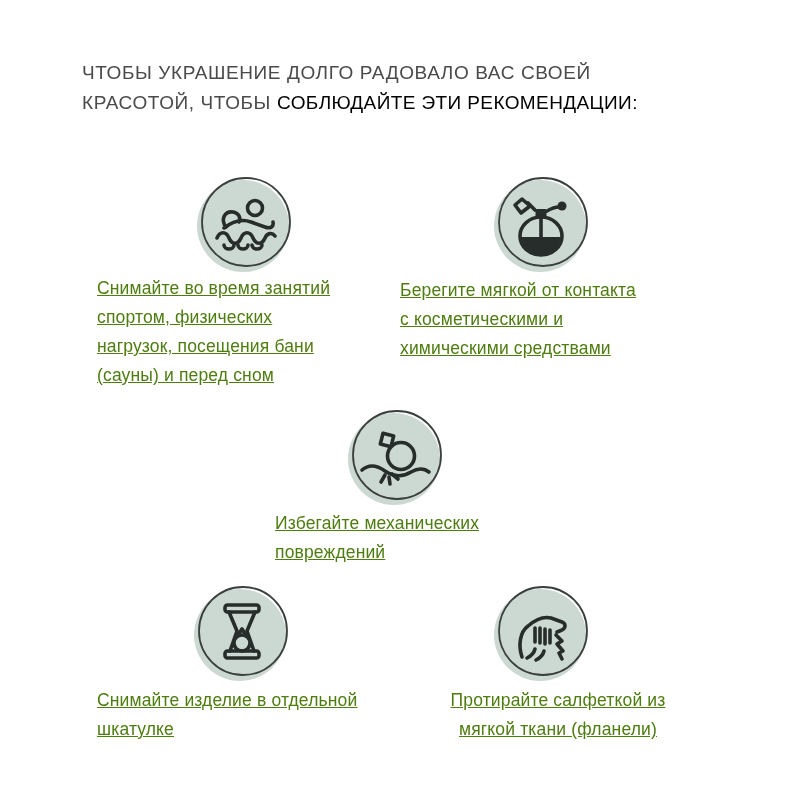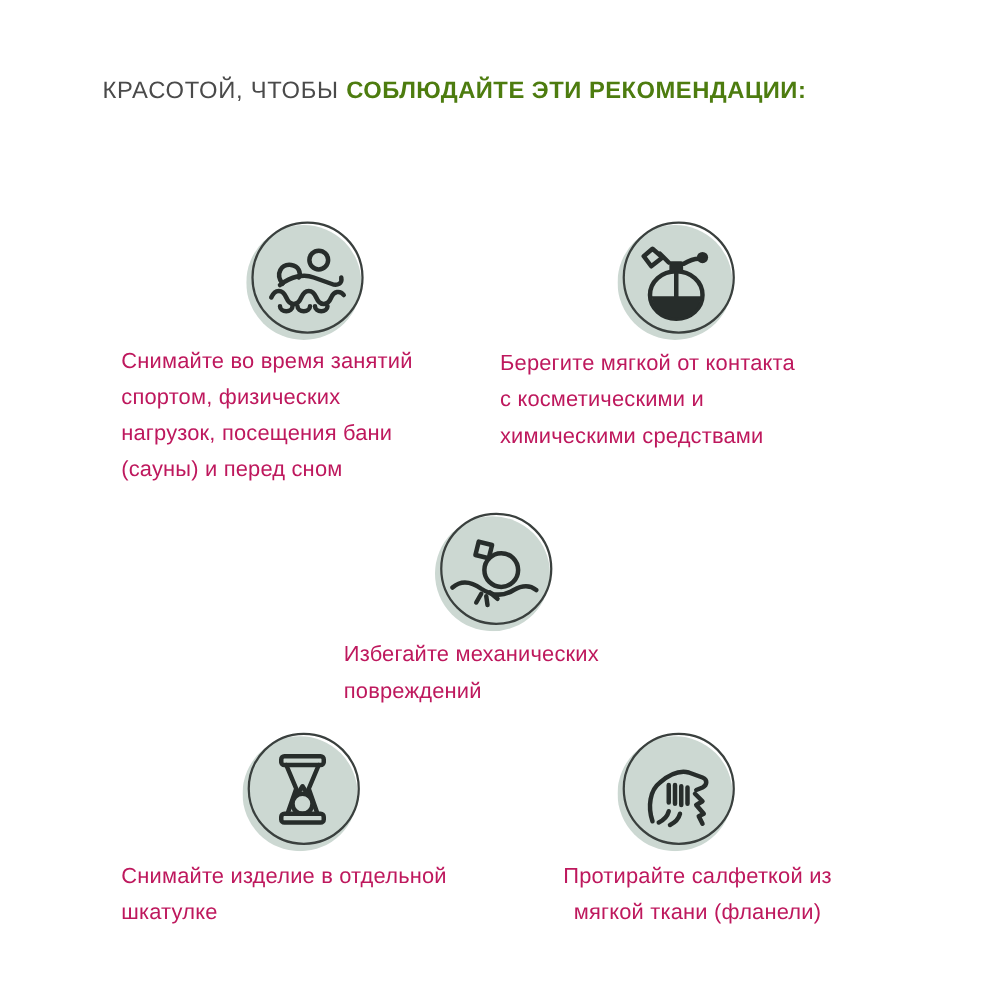--- a/index.html
+++ b/index.html
@@ -5,39 +5,40 @@
   html,body{margin:0;padding:0;background:#ffffff;}
   .page{
     position:relative;width:800px;height:800px;background:#ffffff;
     font-family:"Liberation Sans","DejaVu Sans",sans-serif;overflow:hidden;
   }
   .header{
     position:absolute;left:82px;top:58px;width:680px;
     font-size:19px;line-height:30px;letter-spacing:0.6px;
     font-weight:500;color:#4a4a4a;
   }
-  .header .bold{font-weight:700;color:#4d7c0f;letter-spacing:0.4px;}
+  .header .bold{font-weight:400;color:#000000;letter-spacing:0.4px;}
   .item-text{
     position:absolute;
     font-size:17.5px;line-height:29px;letter-spacing:0.15px;
-    color:#be185d;white-space:pre-line;
+    color:#4d7c0f;white-space:pre-line;text-decoration:underline;
   }
   .circle{position:absolute;width:96px;height:96px;}
   .circle svg{display:block;width:96px;height:96px;}
   .icon-stroke{stroke:#272d2b;stroke-width:3.6;fill:none;stroke-linecap:round;stroke-linejoin:round;}
   .icon-fill{fill:#272d2b;stroke:none;}
   .ring{stroke:#3a403e;stroke-width:1.8;fill:none;}
   .disc{fill:#ccd8d2;}
 </style>
 </head>
 <body>
 
 <div class="page">
 
   <div class="header">
+    <div>ЧТОБЫ УКРАШЕНИЕ ДОЛГО РАДОВАЛО ВАС СВОЕЙ</div>
     <div><span>КРАСОТОЙ, ЧТОБЫ </span><span class="bold">СОБЛЮДАЙТЕ ЭТИ РЕКОМЕНДАЦИИ:</span></div>
   </div>
 
   <div class="circle" style="left:197px;top:176px;">
     <svg viewBox="0 0 96 96">
       <circle class="disc" cx="46" cy="50" r="46"></circle>
       <circle class="ring" cx="49" cy="46" r="44"></circle>
       <circle class="icon-stroke" cx="58" cy="32" r="7.5"></circle>
       <path class="icon-stroke" d="M29 51 c-6 -8 -1 -16 7 -15 c6 1 8 6 6 10"></path>
       <path class="icon-stroke" d="M27 52 c9 -7 19 -9 27 -6 l14 5 c5 2 9 0 8 -5"></path>

